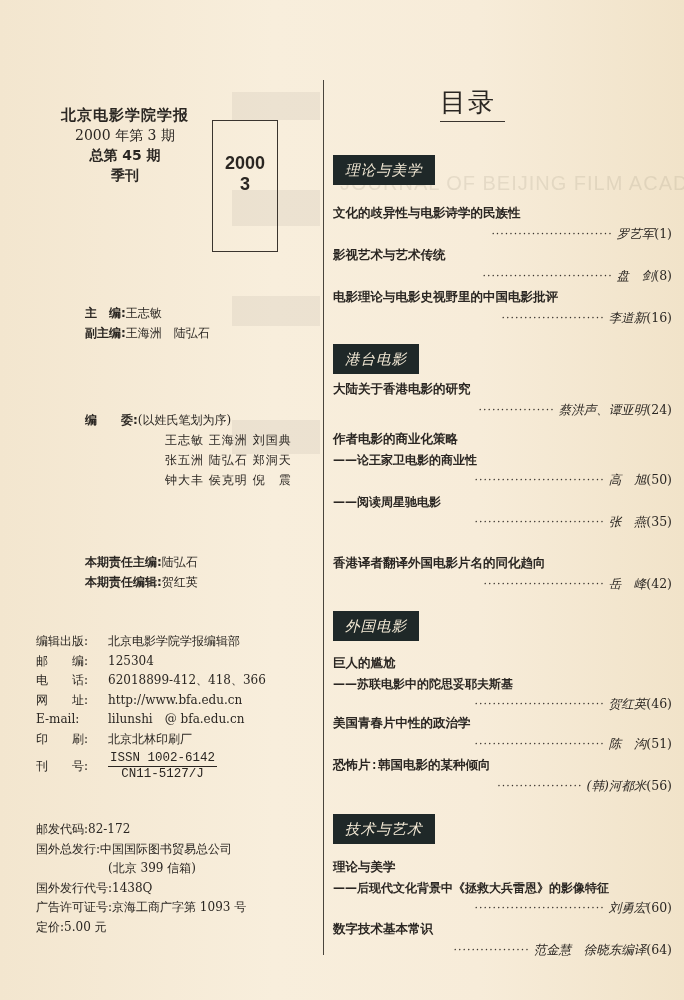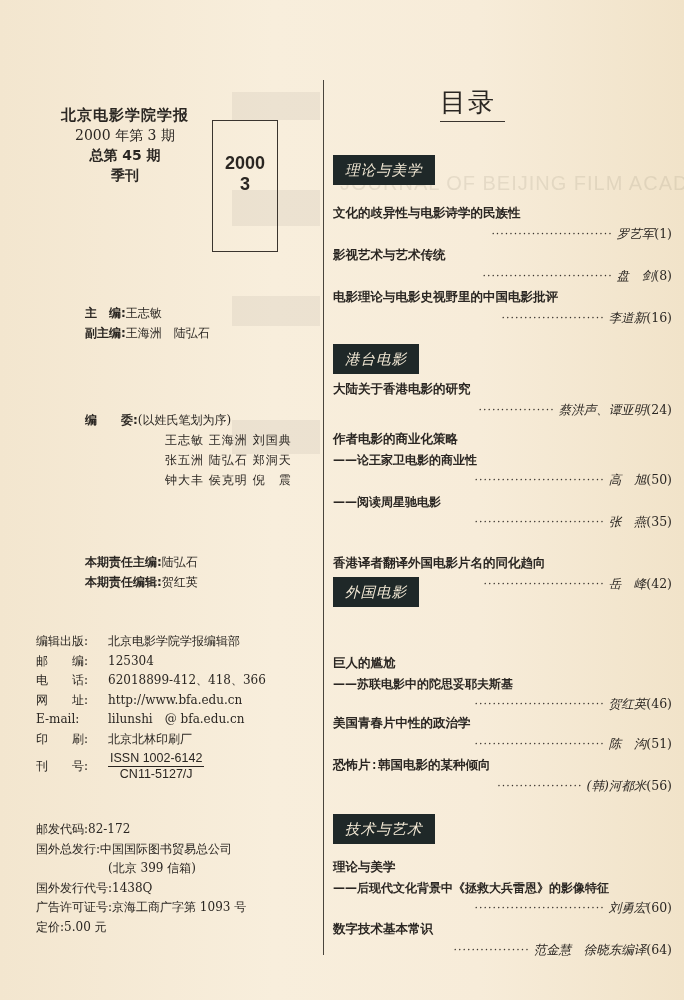--- a/index.html
+++ b/index.html
@@ -15,21 +15,21 @@
   .masthead .bold{font-family:"DejaVu Sans","Liberation Sans",sans-serif;font-weight:bold;font-size:14px;}
   .yearbox{position:absolute;left:212px;top:120px;width:66px;height:132px;border:1px solid #3a342e;
            font-family:"Liberation Sans","DejaVu Sans",sans-serif;font-weight:bold;font-size:18px;
            text-align:center;line-height:21px;box-sizing:border-box;padding-top:32px;}
   .lbl{font-family:"DejaVu Sans","Liberation Sans",sans-serif;font-weight:bold;}
   .left-block{position:absolute;left:52px;font-size:12px;line-height:20px;margin-left:33px;}
   .row{white-space:nowrap;}
   .indent{padding-left:80px;letter-spacing:1px;}
   .pub{position:absolute;left:36px;font-size:12px;line-height:19.5px;}
   .pub .k{display:inline-block;width:72px;}
-  .frac{display:inline-block;vertical-align:middle;text-align:center;font-family:Liberation Sans, sans-serif;font-size:12.5px;line-height:15px;}
+  .frac{display:inline-block;vertical-align:middle;text-align:center;font-family:Liberation Mono, monospace;font-size:12.5px;line-height:15px;}
   .frac .top{border-bottom:1px solid #2a2622;padding:0 2px;}
   
   .toc-title{position:absolute;left:440px;top:85px;font-size:26px;letter-spacing:2px;font-family:"DejaVu Serif","Liberation Serif",serif;font-weight:normal;}
   .toc-rule{position:absolute;left:440px;top:121px;width:65px;height:1px;background:#3a342e;}
   .sec{position:absolute;left:333px;height:30px;background:#1f2828;color:#f4ead6;
        font-family:"DejaVu Sans","Liberation Sans",sans-serif;font-size:14.5px;line-height:30px;padding:0 12px;letter-spacing:1px;font-style:italic;}
   .entry{position:absolute;left:333px;width:340px;font-size:12.5px;}
   .etitle{font-family:Liberation Mono, monospace;font-weight:bold;line-height:20px;white-space:nowrap;}
   .esub{font-family:"DejaVu Sans","Liberation Sans",sans-serif;font-weight:bold;line-height:20px;white-space:nowrap;font-size:12px;}
   .eauth{text-align:right;line-height:20px;white-space:nowrap;padding-right:1px;}
@@ -128,21 +128,21 @@
   </div>
   <div class="entry" style="top:492px;">
     <div class="esub">——阅读周星驰电影</div>
     <div class="eauth"><span class="dots">·····························</span> <span class="auth">张　燕</span><span>(35)</span></div>
   </div>
   <div class="entry" style="top:554px;">
     <div class="etitle">香港译者翻译外国电影片名的同化趋向</div>
     <div class="eauth"><span class="dots">···························</span> <span class="auth">岳　峰</span><span>(42)</span></div>
   </div>
 
-  <div class="sec" style="top:577px;">外国电影</div>
+  <div class="sec" style="top:611px;">外国电影</div>
   <div class="entry" style="top:654px;">
     <div class="etitle">巨人的尴尬</div>
     <div class="esub">——苏联电影中的陀思妥耶夫斯基</div>
     <div class="eauth"><span class="dots">·····························</span> <span class="auth">贺红英</span><span>(46)</span></div>
   </div>
   <div class="entry" style="top:714px;">
     <div class="etitle">美国青春片中性的政治学</div>
     <div class="eauth"><span class="dots">·····························</span> <span class="auth">陈　沟</span><span>(51)</span></div>
   </div>
   <div class="entry" style="top:756px;">

